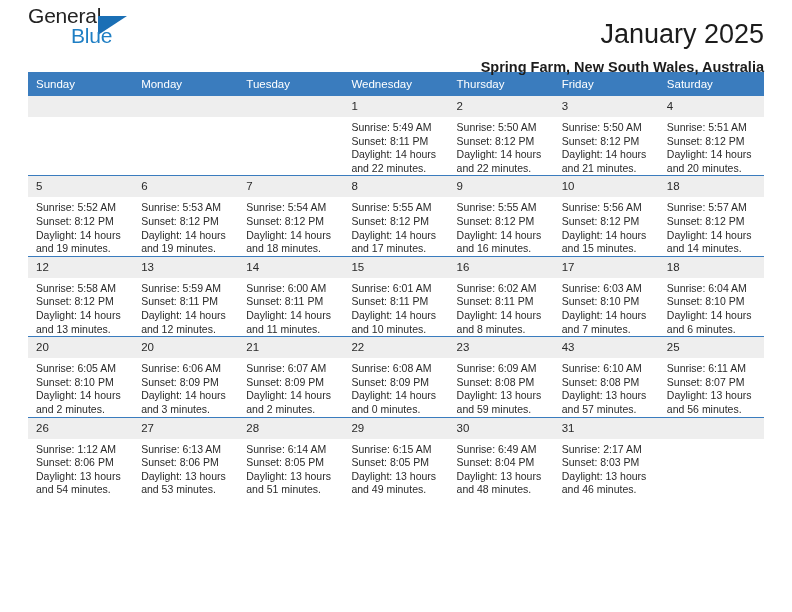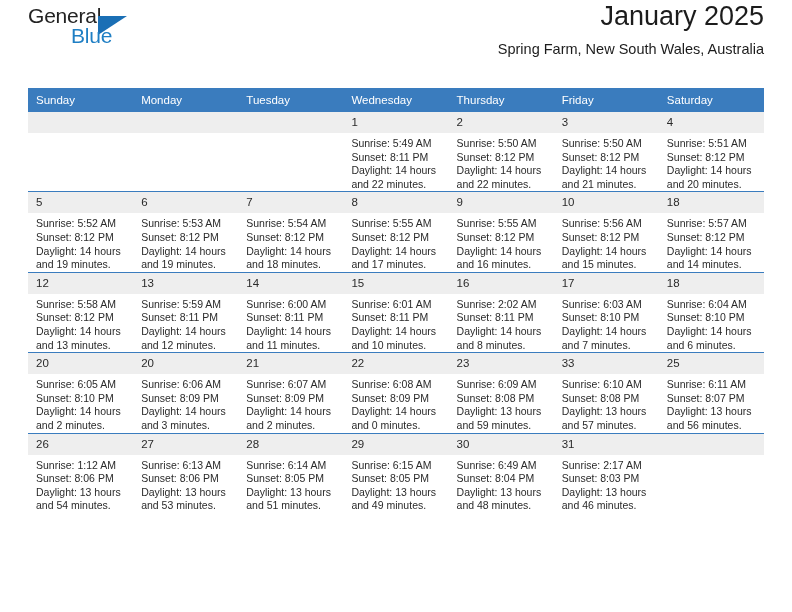--- a/index.html
+++ b/index.html
@@ -59,43 +59,43 @@
     position: absolute;
     left: 70px;
     top: 12px;
     width: 0;
     height: 0;
     border-left: 29px solid #1a6fb5;
     border-bottom: 19px solid transparent;
   }
   .title-block {
     text-align: right;
-    padding-top: 1px;
+    padding-top: 19px;
     flex: 1 1 auto;
   }
   .cal-title {
     font-size: 27px;
     color: #1c1c1c;
     line-height: 1.15;
     font-weight: normal;
     margin: 0;
   }
   .cal-subtitle {
     font-size: 14.5px;
     color: #1c1c1c;
     margin: 9px 0 0 0;
-    font-weight: normal;
+    font-weight: bold;
   }
 
   
   .calendar {
     width: 736px;
     border-collapse: collapse;
     table-layout: fixed;
-    margin-top: 16px;
+    margin-top: 0;
   }
   .calendar th {
     background: #3a7cbe;
     color: #ffffff;
     font-weight: normal;
     font-size: 11.5px;
     text-align: left;
     padding: 6px 0 6px 8px;
     height: 10px;
     border: none;
@@ -326,21 +326,21 @@
             <div class="details">
               <div>Sunrise: 6:01 AM</div>
               <div>Sunset: 8:11 PM</div>
               <div>Daylight: 14 hours</div>
               <div>and 10 minutes.</div>
             </div>
           </td>
           <td>
             <div class="daynum">16</div>
             <div class="details">
-              <div>Sunrise: 2:02 AM</div>
+              <div>Sunrise: 6:02 AM</div>
               <div>Sunset: 8:11 PM</div>
               <div>Daylight: 14 hours</div>
               <div>and 8 minutes.</div>
             </div>
           </td>
           <td>
             <div class="daynum">17</div>
             <div class="details">
               <div>Sunrise: 6:03 AM</div>
               <div>Sunset: 8:10 PM</div>
@@ -398,21 +398,21 @@
           <td>
             <div class="daynum">23</div>
             <div class="details">
               <div>Sunrise: 6:09 AM</div>
               <div>Sunset: 8:08 PM</div>
               <div>Daylight: 13 hours</div>
               <div>and 59 minutes.</div>
             </div>
           </td>
           <td>
-            <div class="daynum">33</div>
+            <div class="daynum">43</div>
             <div class="details">
               <div>Sunrise: 6:10 AM</div>
               <div>Sunset: 8:08 PM</div>
               <div>Daylight: 13 hours</div>
               <div>and 57 minutes.</div>
             </div>
           </td>
           <td>
             <div class="daynum">25</div>
             <div class="details">

